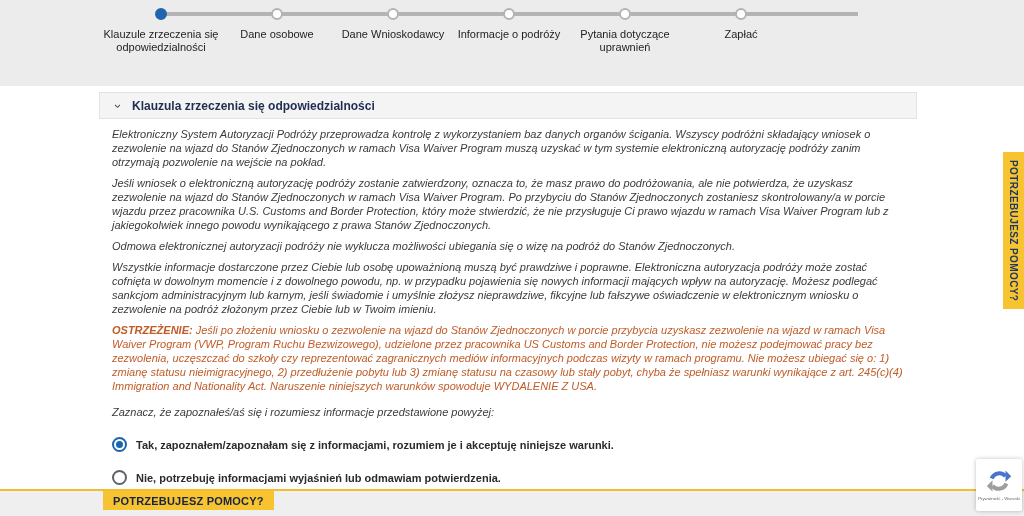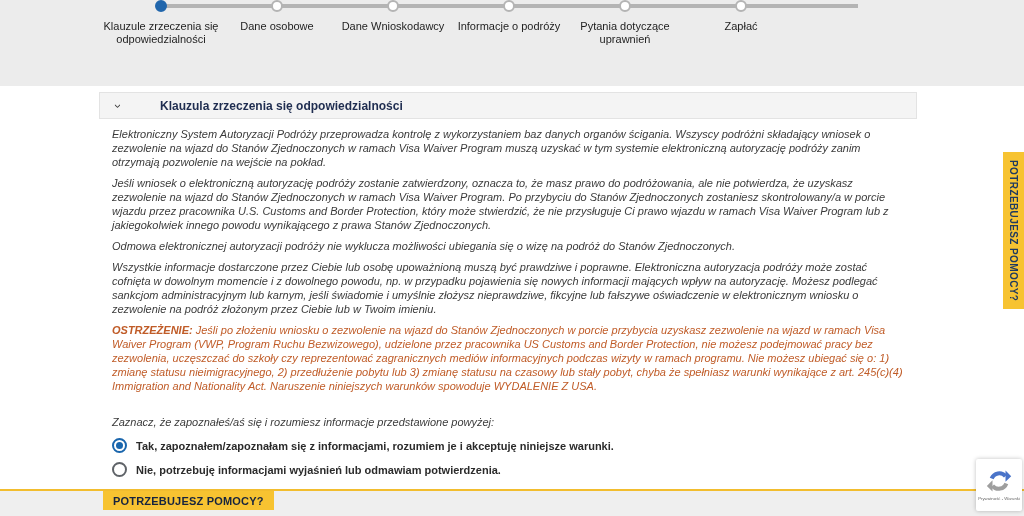--- a/index.html
+++ b/index.html
@@ -7,49 +7,49 @@
   body {
     width:1024px; height:516px;
     font-family:"Liberation Sans", sans-serif;
     background:#ffffff;
     position:relative;
     overflow:hidden;
   }
 
   
   .top-band { width:1024px; height:86px; background:#ececec; position:relative; }
-  .stepper { position:absolute; left:103px; top:0; width:812px; }
+  .stepper { position:absolute; left:103px; top:8px; width:812px; }
   .stepper-line { position:absolute; left:58px; top:4px; width:697px; height:4px; background:#b4b4b4; }
   .steps { display:flex; position:relative; }
   .step { width:116px; display:flex; flex-direction:column; align-items:center; cursor:pointer; }
   .dot { width:12px; height:12px; border-radius:50%; background:#ffffff; border:2px solid #b4b4b4; position:relative; z-index:2; }
   .step.active .dot { background:#2166ac; border-color:#2166ac; }
   .step-label { margin-top:8px; font-size:11px; line-height:13px; color:#1e1e1e; text-align:center; }
 
   
   .main { width:818px; margin-left:99px; }
   .acc-header {
     background:#f4f4f4; border:1px solid #e3e3e3;
     height:27px; display:flex; align-items:center;
     padding-left:12px; cursor:pointer;
   }
-  .acc1 { margin-top:6px;gap:28px; }
+  .acc1 { margin-top:6px; }
   .acc2 { margin-top:12px; }
   .chev { font-size:13px; color:#3a3a3a; margin-right:10px; width:10px; text-align:center; line-height:10px; }
   .chev-down::before { content:"\2039"; display:inline-block; transform:rotate(-90deg); }
   .chev-right::before { content:"\203A"; display:inline-block; }
   .acc-title { font-weight:bold; font-size:12px; color:#1f2d50; }
 
   .acc-body { padding:8px 14px 8px 13px; }
   .para { font-size:11px; line-height:14px; color:#3b3b3b; margin:0 0 7px 0;font-style:italic; }
   .warning { color:#c05c28; }
   .warning .wlabel { font-weight:bold; }
-  .question { margin-top:22px; margin-bottom:2px; }
+  .question { margin-top:12px; margin-bottom:2px; }
 
-  .radio-row { display:flex; align-items:center; margin-top:9px; cursor:pointer; }
+  .radio-row { display:flex; align-items:center; margin-top:18px; cursor:pointer; }
   .radio {
     width:15px; height:15px; border-radius:50%;
     border:2px solid #5f6368; margin-right:9px; flex:none; position:relative; background:#fff;
   }
   .radio.selected { border-color:#1a66ad; }
   .radio.selected::after { content:""; position:absolute; left:2px; top:2px; right:2px; bottom:2px; border-radius:50%; background:#1a66ad; }
   .radio-label { font-size:11px; font-weight:bold; color:#2b2b2b; }
 
   
   .footer {

